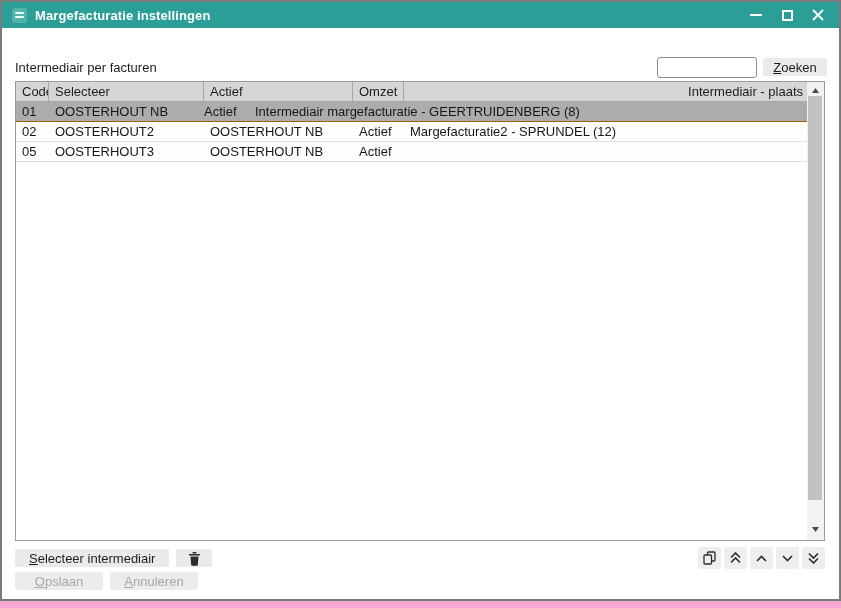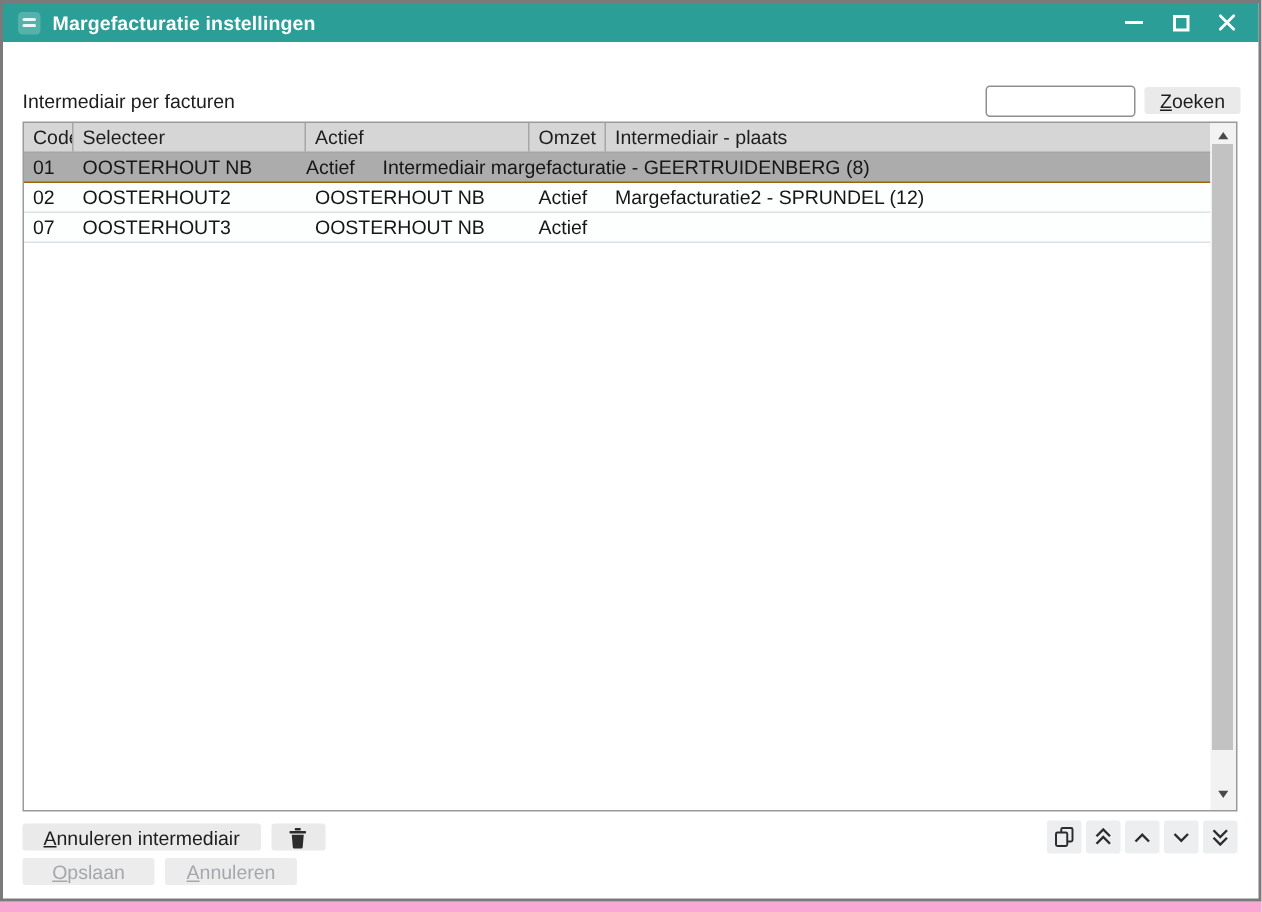--- a/index.html
+++ b/index.html
@@ -41,21 +41,21 @@
   .btn .ak::first-letter{text-decoration:underline;}
   .btn-zoeken{margin-left:6px;width:64px;}
 
   
   .grid{position:absolute;left:13px;right:14px;top:79px;height:460px;border:1px solid #9a9a9a;
     display:flex;background:#fff;}
   .grid-cols{flex:1;display:flex;flex-direction:column;overflow:hidden;}
   .thead{display:flex;height:20px;background:var(--headerbg);border-bottom:1px solid #a6a6a6;flex:0 0 auto;}
   .th{font-size:13px;color:#1d1d1d;padding:2px 4px 0 6px;border-right:1px solid #a6a6a6;
     white-space:nowrap;overflow:hidden;}
-  .th:last-child{border-right:none;}
+  .th:last-child{border-right:none;text-align:right;}
   .tr{display:flex;height:20px;border-bottom:1px solid #dde2e6;background:#fdfefe;flex:0 0 auto;}
   .tr.selected{background:var(--selrow);border-bottom:1px solid #a16207;}
   .td{font-size:13px;color:#161616;padding:2px 4px 0 6px;white-space:nowrap;overflow:hidden;}
   .c-code{width:33px;flex:0 0 auto;}
   .c-zoeknaam{width:155px;flex:0 0 auto;}
   .c-plaats{width:149px;flex:0 0 auto;}
   .c-status{width:51px;flex:0 0 auto;}
   .c-inter{flex:1;}
   .grid-filler{flex:1;background:#fff;}
 
@@ -130,21 +130,21 @@
           <div class="td c-inter">Intermediair margefacturatie - GEERTRUIDENBERG (8)</div>
         </div>
         <div class="tr">
           <div class="td c-code">02</div>
           <div class="td c-zoeknaam">OOSTERHOUT2</div>
           <div class="td c-plaats">OOSTERHOUT NB</div>
           <div class="td c-status">Actief</div>
           <div class="td c-inter">Margefacturatie2 - SPRUNDEL (12)</div>
         </div>
         <div class="tr">
-          <div class="td c-code">07</div>
+          <div class="td c-code">05</div>
           <div class="td c-zoeknaam">OOSTERHOUT3</div>
           <div class="td c-plaats">OOSTERHOUT NB</div>
           <div class="td c-status">Actief</div>
           <div class="td c-inter"></div>
         </div>
 
         <div class="grid-filler"></div>
       </div>
 
       <div class="vscroll">
@@ -157,21 +157,21 @@
         <span class="sb-btn sb-down">
           <svg width="7" height="5" viewBox="0 0 7 5">
               <polygon points="0,0 7,0 3.5,5" fill="#4a4a4a"></polygon>
             </svg>
         </span>
       </div>
     </div>
 
     <div class="actions">
       <button class="btn">
-        <span class="ak">Annuleren intermediair</span>
+        <span class="ak">Selecteer intermediair</span>
       </button>
       <button class="btn btn-trash">
         <svg width="13" height="15" viewBox="0 0 13 15">
           <rect x="1" y="3" width="11" height="1.6" rx="0.5" fill="#2c2c2c"></rect>
           <rect x="4.5" y="1" width="4" height="1.6" rx="0.5" fill="#2c2c2c"></rect>
           <path d="M2.5 5.5 h8 l-0.7 8.3 a1 1 0 0 1 -1 0.9 h-4.6 a1 1 0 0 1 -1 -0.9 z" fill="#2c2c2c"></path>
         </svg>
       </button>
       <span class="nav-group">
         <button class="icon-btn">

